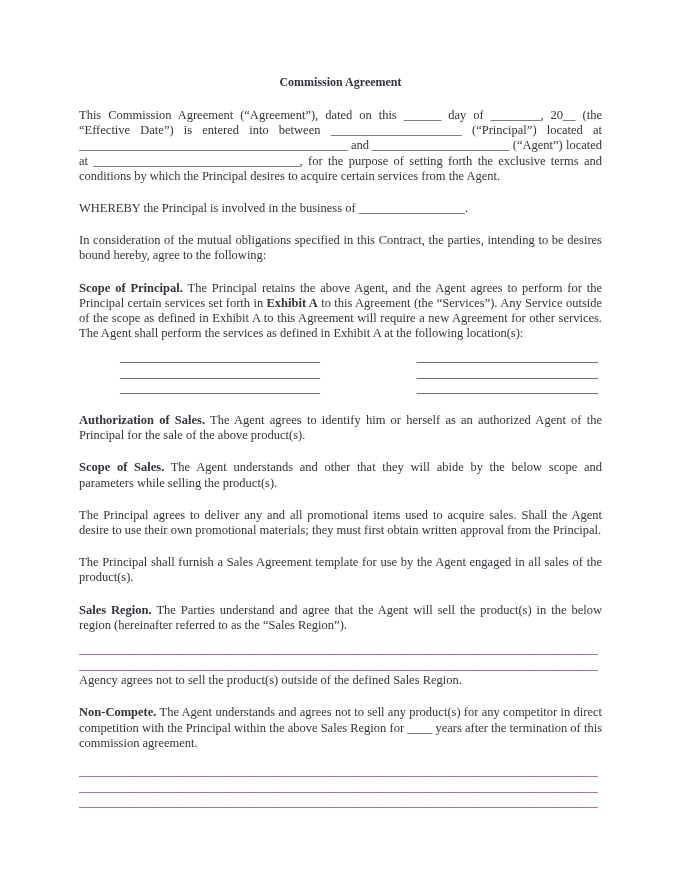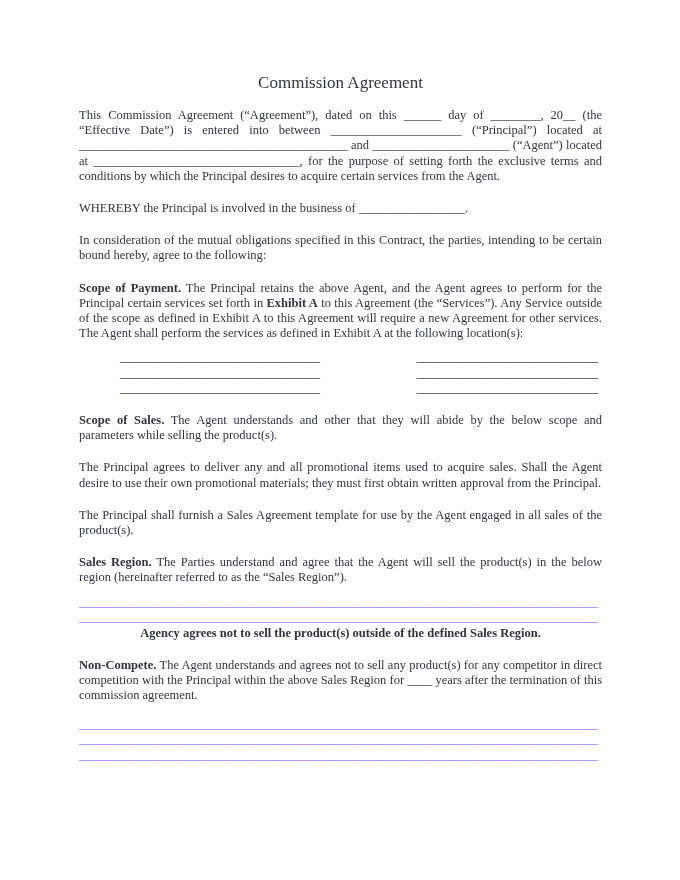--- a/index.html
+++ b/index.html
@@ -11,74 +11,76 @@
     box-sizing: border-box;
     padding: 74px 78px 0 79px;
     font-family: "Liberation Serif", "DejaVu Serif", serif;
     font-size: 12.5px;
     line-height: 15.2px;
     color: #33333c;
     overflow: hidden;
   }
   .doc-title {
     text-align: center;
-    font-weight: normal;
-    font-size: 17px;
+    font-weight: bold;
+    font-size: 12px;
     line-height: 17px;
     margin: 0 0 13px 0;
   }
   p.para {
     margin: 17px 0 13px 0;
     text-align: justify;
   }
   p.para.tight { margin-bottom: 9px; }
   .lead { font-weight: bold; }
   .blank { letter-spacing: 0; white-space: nowrap; color: #0f172a; }
   .loc-block { margin: 0 0 12px 0; }
   .loc-row { display: flex; line-height: 15.2px; }
   .loc-left  { margin-left: 41px; }
   .loc-right { margin-left: auto; margin-right: 4px; }
-  .rule-line { line-height: 15.6px; white-space: nowrap; overflow: hidden; color: #8b5cf6; }
+  .rule-line { line-height: 15.6px; white-space: nowrap; overflow: hidden; color: #701a75; }
   .lines-block { margin: 0 0 0 0; }
   .region-block { margin-bottom: 13px; }
-  .note-line { text-align: center; margin: 0 0 13px 0; font-weight: bold; }
+  .note-line { text-align: left; margin: 0 0 13px 0; }
 </style>
 </head>
 <body>
 
 <div class="page">
 
   <div class="doc-title">Commission Agreement</div>
 
   <p class="para">This Commission Agreement (“Agreement”), dated on this ______ day of ________, 20__ (the “Effective Date”) is entered into between _____________________ (“Principal”) located at ___________________________________________ and ______________________ (“Agent”) located at _________________________________, for the purpose of setting forth the exclusive terms and conditions by which the Principal desires to acquire certain services from the Agent.</p>
 
   <p class="para">WHEREBY the Principal is involved in the business of _________________.</p>
 
-  <p class="para">In consideration of the mutual obligations specified in this Contract, the parties, intending to be certain bound hereby, agree to the following:</p>
+  <p class="para">In consideration of the mutual obligations specified in this Contract, the parties, intending to be desires bound hereby, agree to the following:</p>
 
-  <p class="para tight"><strong class="lead">Scope of Payment.</strong>
+  <p class="para tight"><strong class="lead">Scope of Principal.</strong>
     <span>The Principal retains the above Agent, and the Agent agrees to perform for the Principal certain services set forth in</span>
     <strong>Exhibit A</strong>
     <span>to this Agreement (the “Services”). Any Service outside of the scope as defined in Exhibit A to this Agreement will require a new Agreement for other services. The Agent shall perform the services as defined in Exhibit A at the following location(s):</span></p>
 
   <div class="loc-block">
     <div class="loc-row">
       <span class="blank loc-left">________________________________</span>
       <span class="blank loc-right">_____________________________</span>
     </div>
     <div class="loc-row">
       <span class="blank loc-left">________________________________</span>
       <span class="blank loc-right">_____________________________</span>
     </div>
     <div class="loc-row">
       <span class="blank loc-left">________________________________</span>
       <span class="blank loc-right">_____________________________</span>
     </div>
   </div>
 
+  <p class="para"><strong class="lead">Authorization of Sales.</strong>
+    <span>The Agent agrees to identify him or herself as an authorized Agent of the Principal for the sale of the above product(s).</span></p>
 
   <p class="para"><strong class="lead">Scope of Sales.</strong>
     <span>The Agent understands and other that they will abide by the below scope and parameters while selling the product(s).</span></p>
 
   <p class="para">The Principal agrees to deliver any and all promotional items used to acquire sales. Shall the Agent desire to use their own promotional materials; they must first obtain written approval from the Principal.</p>
 
 
   <p class="para">The Principal shall furnish a Sales Agreement template for use by the Agent engaged in all sales of the product(s).</p>
 
   <p class="para tight"><strong class="lead">Sales Region.</strong>

